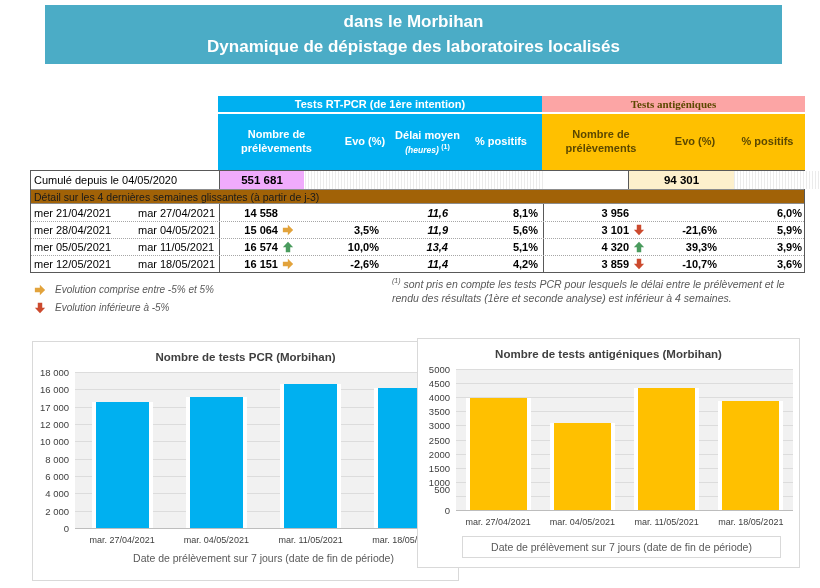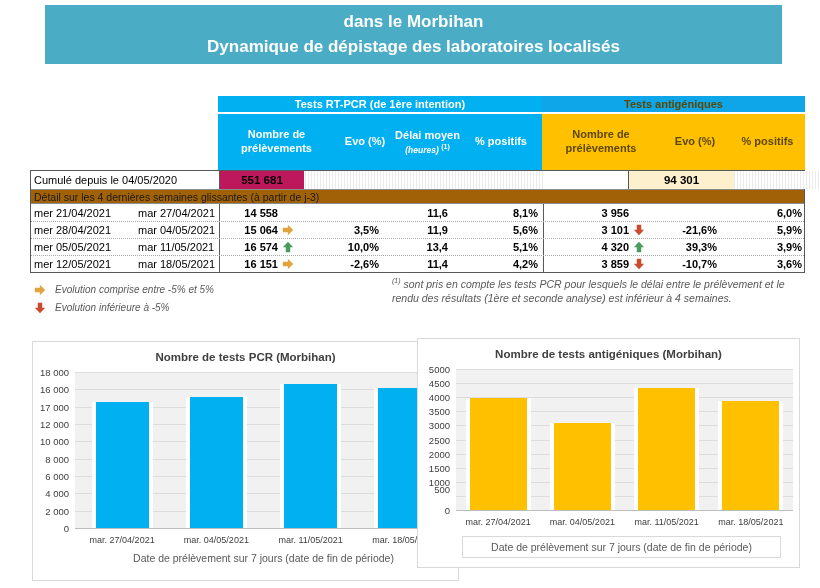--- a/index.html
+++ b/index.html
@@ -16,55 +16,55 @@
     align-items:center; justify-content:center; text-align:center;
     font-weight:bold; font-size:17px; line-height:1.45;
   }
 
   
   .ttable { position:absolute; left:30px; top:96px; width:775px; font-size:11px; }
   .grid9 { display:grid; grid-template-columns:104px 84px 85px 99px 55px 85px 106px 72px 85px; }
   .ghead { display:grid; grid-template-columns:188px 324px 263px; height:16px; margin-bottom:2px; }
   .ghead .gcell { display:flex; align-items:center; justify-content:center; font-weight:bold; font-size:11px; }
   .g-pcr { background:#00B0F0; color:#fff; }
-  .g-ag  { background:#0ea5e9; color:#5C4800; }
+  .g-ag  { background:#fca5a5; color:#5C4800;font-family:Liberation Serif, serif; }
 
   .subhead { display:grid; grid-template-columns:188px 117px 60px 65px 82px 118px 70px 75px; height:56px; }
   .subhead .scell {
     display:flex; flex-direction:column; align-items:center; justify-content:center;
     text-align:center; font-weight:bold; font-size:11px; line-height:1.25;
   }
   .s-pcr { background:#00B0F0; color:#fff; }
   .s-ag  { background:#FFC000; color:#5C4800; }
   .delai-sub { font-weight:bold; font-style:italic; font-size:8.5px; }
   .delai-sub sup { font-size:7px; font-style:normal; }
 
   .tbody { border:1px solid #595959; border-top:1px solid #595959; }
   .row-cumul { display:grid; grid-template-columns:188px 85px 324px 106px 262px; height:18px; align-items:stretch; }
   .cumul-label { display:flex; align-items:center; padding-left:3px; font-size:11px; background:#fff; }
   .cumul-val { display:flex; align-items:center; justify-content:center; font-weight:bold; font-size:11.5px; }
-  .cv-pcr { background:#be185d; border-left:1px solid #595959; }
+  .cv-pcr { background:#f0abfc; border-left:1px solid #595959; }
   .cv-ag  { background:#FDF0CC; border-left:1px solid #595959; }
   .hatch { background:repeating-linear-gradient(90deg,#ebebeb 0 1px,#ffffff 1px 3px); }
 
   .detail-band {
     height:15px; background:#a16207; display:flex; align-items:center;
     padding-left:3px; font-size:10.5px; color:#1a1a1a;
     border-top:1px solid #8c8c8c; border-bottom:1px solid #8c8c8c;
   }
 
   .drow { height:17px; align-items:center; }
   .drow + .drow { border-top:1px dotted #a6a6a6; }
   .drow .cell { height:100%; display:flex; align-items:center; font-size:11px; white-space:nowrap; }
   .cell.date { padding-left:3px; }
   .cell.num { font-weight:bold; justify-content:flex-end; }
   .cell.nmb { font-weight:bold; justify-content:flex-end; padding-right:8px; }
   .cell.bL { border-left:1px solid #595959; }
   .cell.evo-pcr { padding-right:24px; }
-  .cell.delai { padding-right:10px; }
+  .cell.delai { padding-right:10px;font-style:italic; }
   .cell.pos-pcr { padding-right:5px; }
   .cell.nmb-ag { padding-right:2px; }
   .cell.evo-ag { padding-right:4px; }
   .cell.pos-ag { padding-right:4px; }
 
   .arrow-slot { width:16px; height:13px; display:inline-flex; align-items:center; justify-content:center; margin-left:2px; }
   .arr { width:12px; height:12px; display:block; }
   .arr-up   { fill:#4A9B5E; }
   .arr-flat { fill:#E2A33C; transform:rotate(90deg); }
   .arr-down { fill:#CC4A2E; transform:rotate(180deg); }

